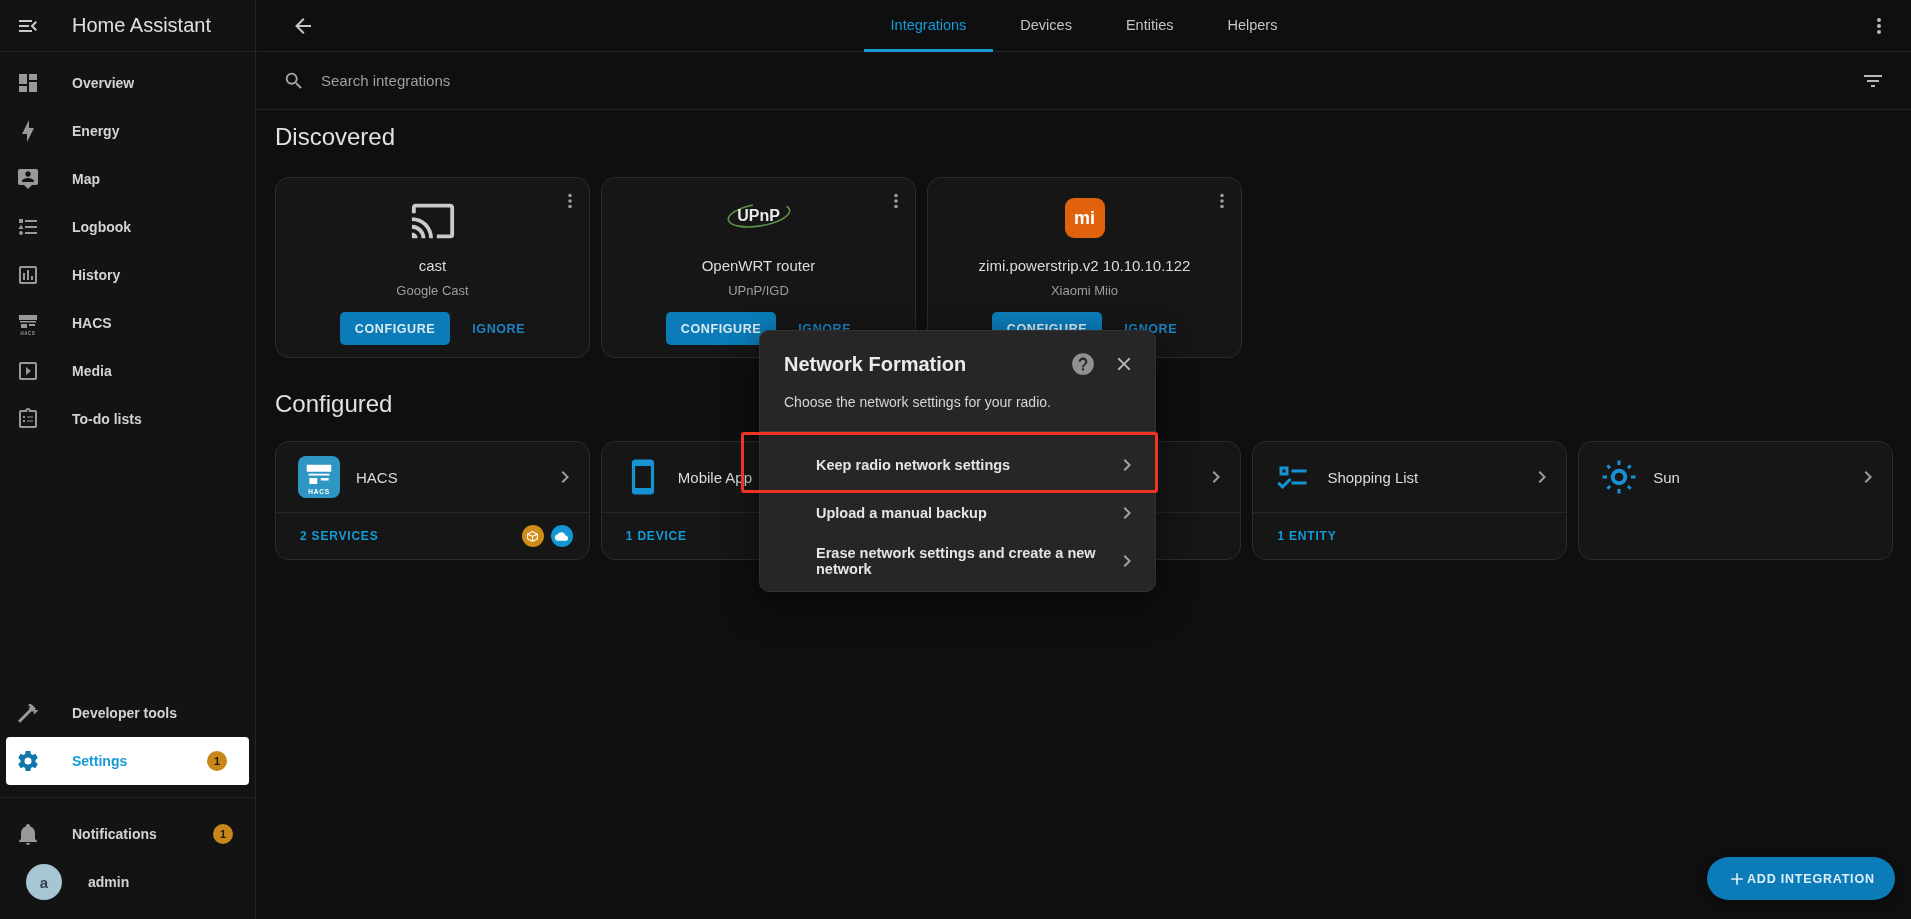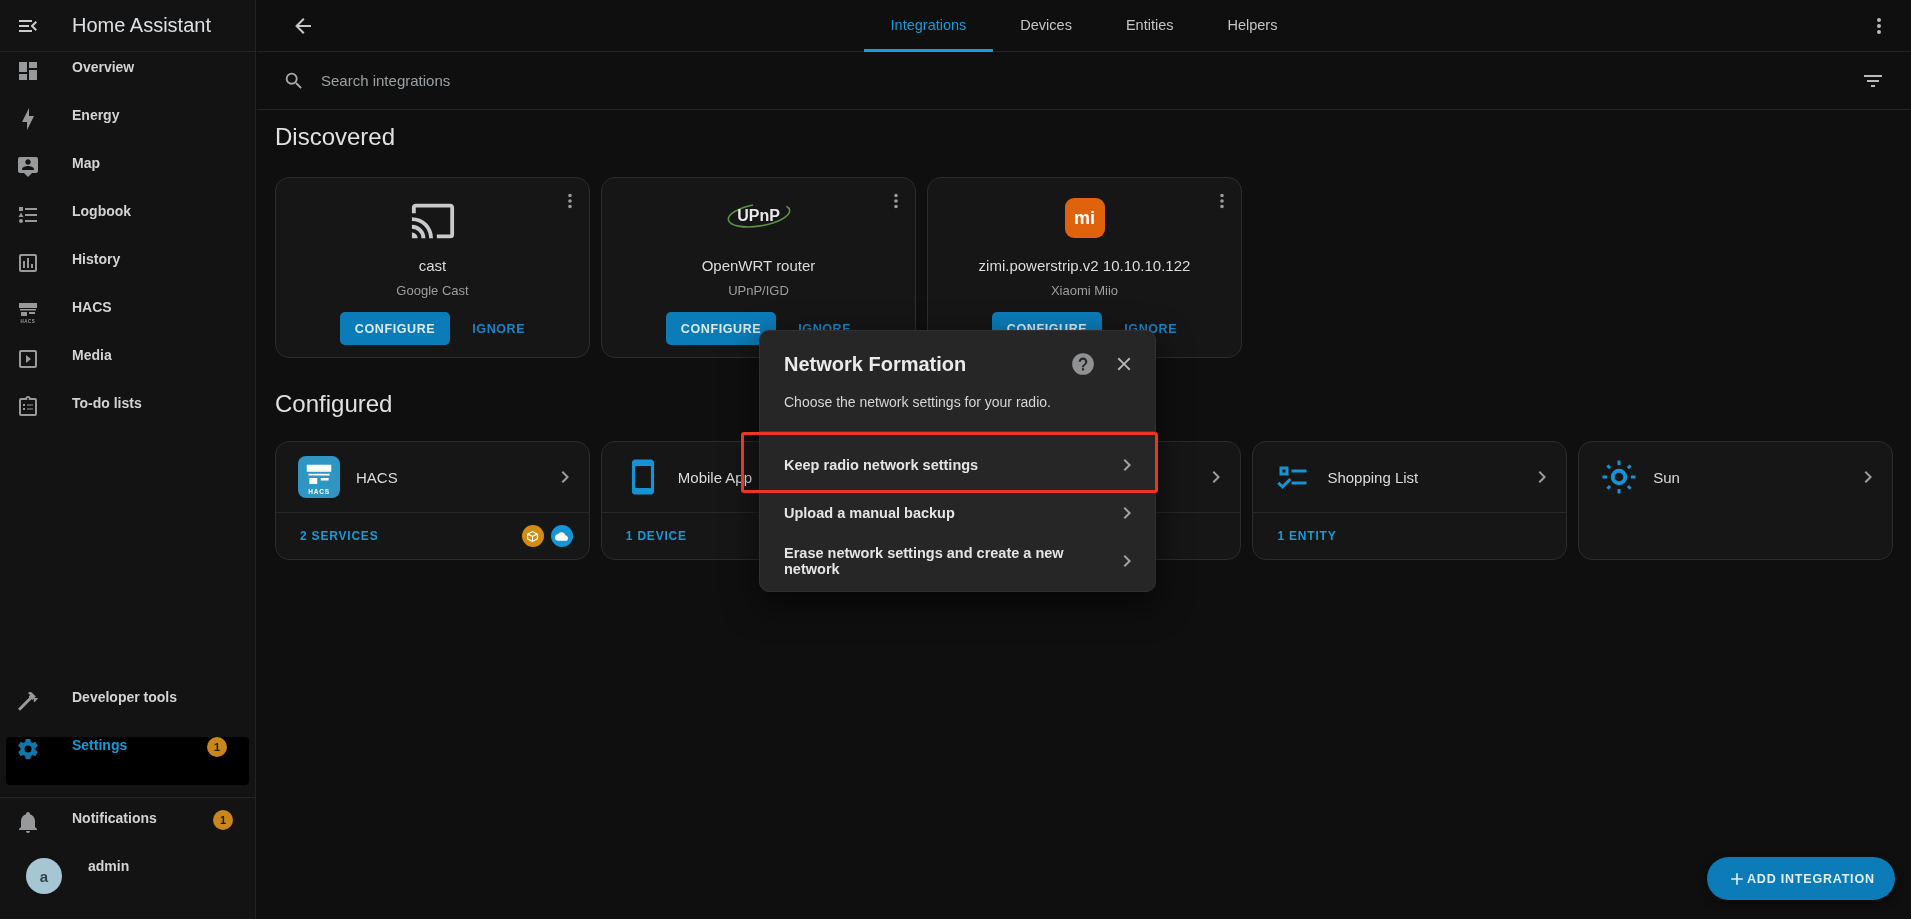--- a/index.html
+++ b/index.html
@@ -16,26 +16,26 @@
   .icon { flex:0 0 auto; }
 
   
   .sidebar { position:absolute; left:0; top:0; width:256px; height:919px;
     background:#131314; border-right:1px solid #232325; z-index:5; }
   .sb-header { height:52px; display:flex; align-items:center; padding-left:16px;
     border-bottom:1px solid #232325; }
   .sb-header .icon { color:#c9cbcc; }
   .sb-title { margin-left:32px; font-size:20px; color:#dde0e2; }
   .sb-items { margin-top:7px; }
-  .sb-item { height:48px; display:flex; align-items:flex-start; padding-left:16px;
+  .sb-item { height:48px; display:flex; align-items:center; padding-left:16px;
     font-size:14px; font-weight:bold; color:#d2d3d4; cursor:pointer; }
   .sb-item .icon { width:24px; height:24px; color:#97999b; margin-right:32px; }
   .sb-footer { position:absolute; left:0; bottom:13px; width:100%; }
   .sb-item.active { margin:0 6px; padding-left:10px; border-radius:4px;
-    background:#000000; color:var(--accent); }
+    background:#ffffff; color:var(--accent); }
   .sb-item.active .icon { color:#1077ad; }
   .badge { width:20px; height:20px; border-radius:50%; background:var(--badge-orange);
     color:#241b05; font-size:11px; font-weight:bold; display:flex; align-items:center;
     justify-content:center; margin-left:auto; margin-right:22px; }
   .sb-div { border-top:1px solid #232325; margin:12px 0; }
   .avatar { width:36px; height:36px; border-radius:50%; background:var(--avatar-blue);
     color:#30434d; font-size:15px; display:flex; align-items:center; justify-content:center;
     margin:0 26px 0 10px; }
   .hacs-mini { position:relative; }
   .hacs-mini .mini-label { position:absolute; left:0; right:0; bottom:-1px; text-align:center;
@@ -113,21 +113,21 @@
   .dialog { position:absolute; left:759px; top:330px; width:397px; z-index:20;
     background:#262627; border:1px solid #313133; border-radius:10px;
     box-shadow:0 12px 34px rgba(0,0,0,.6); padding:20px 0 6px; }
   .dlg-head { display:flex; align-items:center; padding:0 20px 0 24px; }
   .dlg-title { flex:1; font-size:20px; font-weight:bold; color:#e9eaeb; }
   .dlg-help { color:#8f9192; margin-right:17px; cursor:pointer; }
   .dlg-close { color:#b5b7b8; cursor:pointer; }
   .dlg-sub { padding:0 24px; margin-top:17px; font-size:14px; color:#d4d5d6; }
   .dlg-list { margin-top:21px; border-top:1px solid #3c3c3e; padding-top:9px; }
   .dlg-row { height:48px; display:flex; align-items:center; justify-content:space-between;
-    padding:0 16px 0 24px; font-size:14.5px; font-weight:bold; color:#e3e4e5; cursor:pointer; }
+    padding:0 16px 0 24px; font-size:14.5px; font-weight:bold; color:#e3e4e5; cursor:pointer;margin-left:32px; }
   .dlg-row .chev { color:#a0a2a3; }
 
   
   .red-box { position:absolute; left:741px; top:432px; width:417px; height:61px;
     border:3px solid var(--annotation-red); border-radius:3px; z-index:30; }
   .fab { position:absolute; left:1707px; top:857px; height:43px; padding:0 20px;
     border:none; border-radius:22px; background:var(--button-blue); color:#dfeef8;
     display:flex; align-items:center; font-size:12.5px; font-weight:bold;
     letter-spacing:.8px; cursor:pointer; z-index:15;
     font-family:"Liberation Sans",sans-serif; box-shadow:0 4px 10px rgba(0,0,0,.4); }

